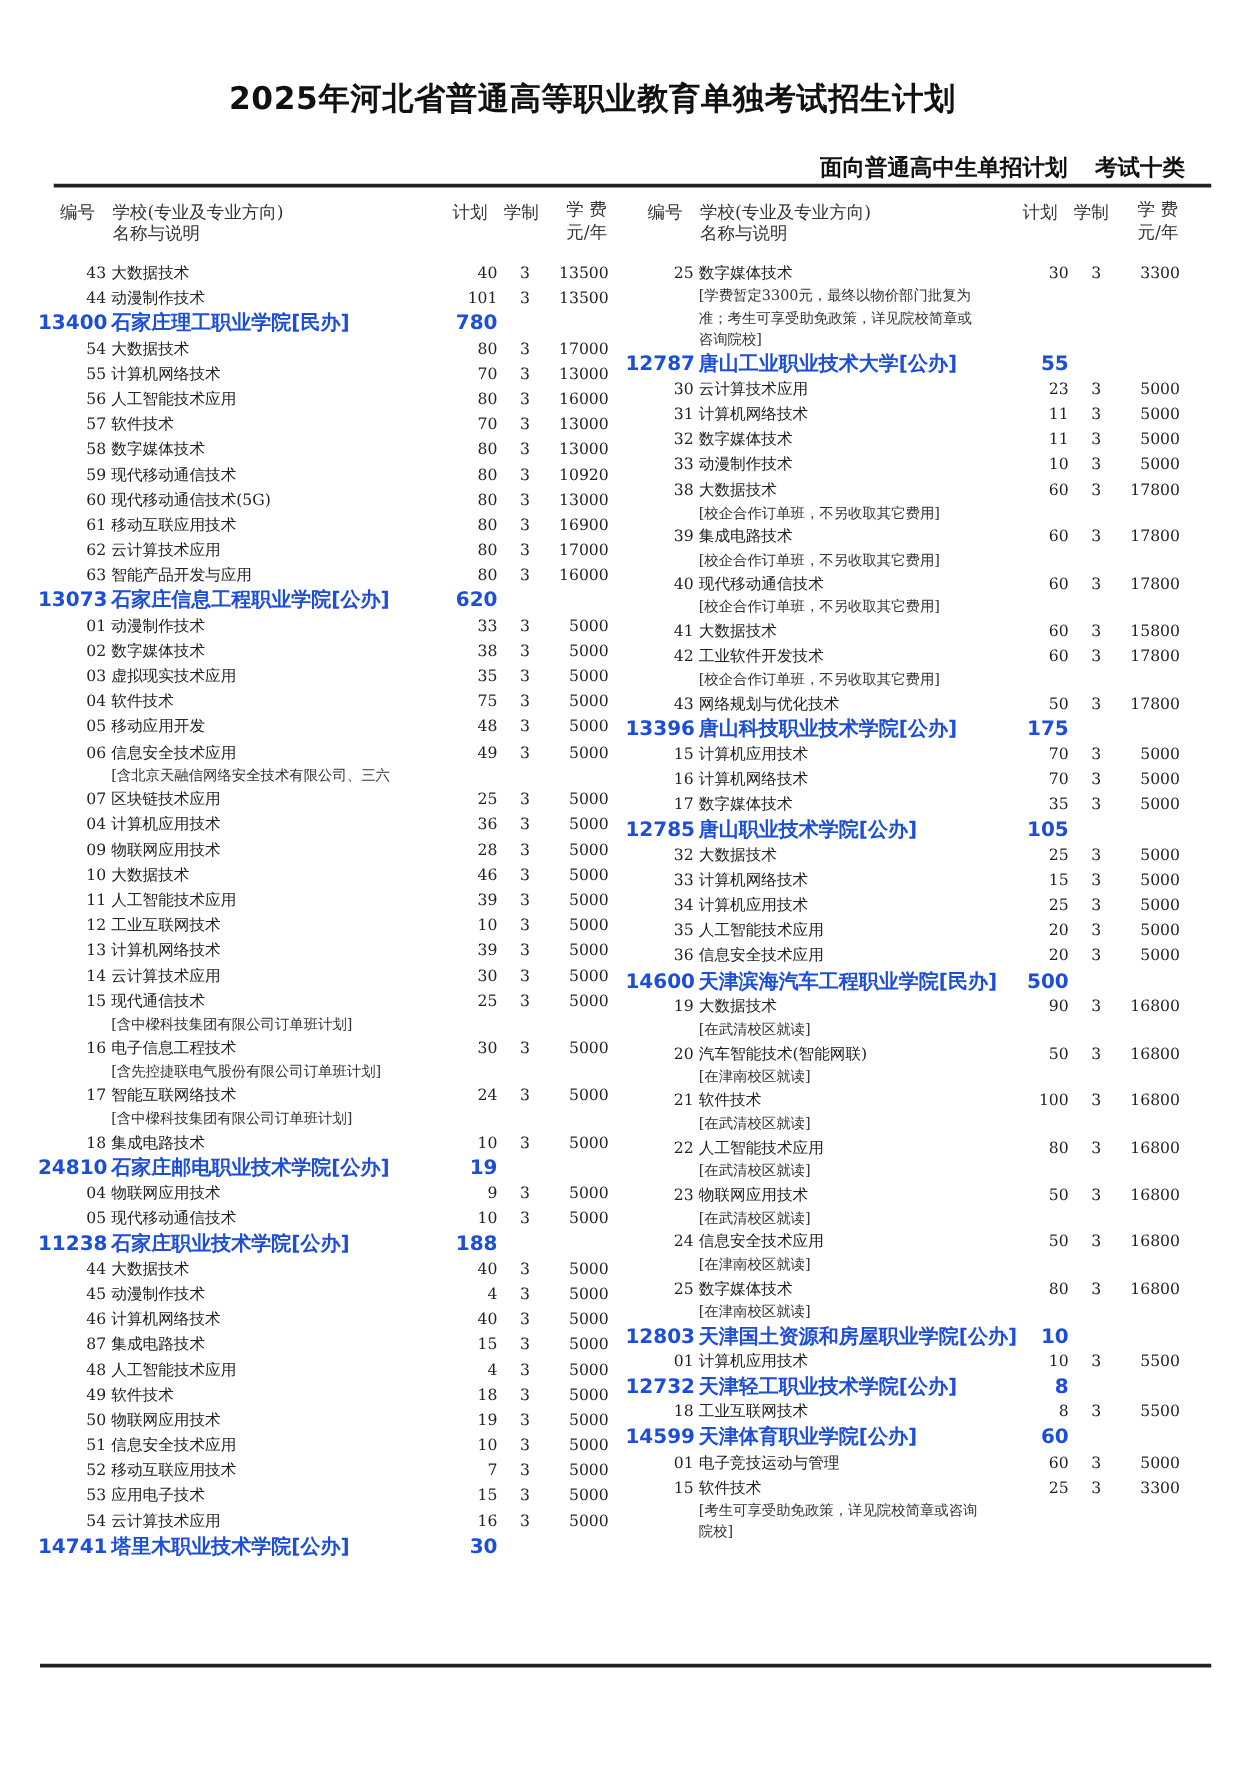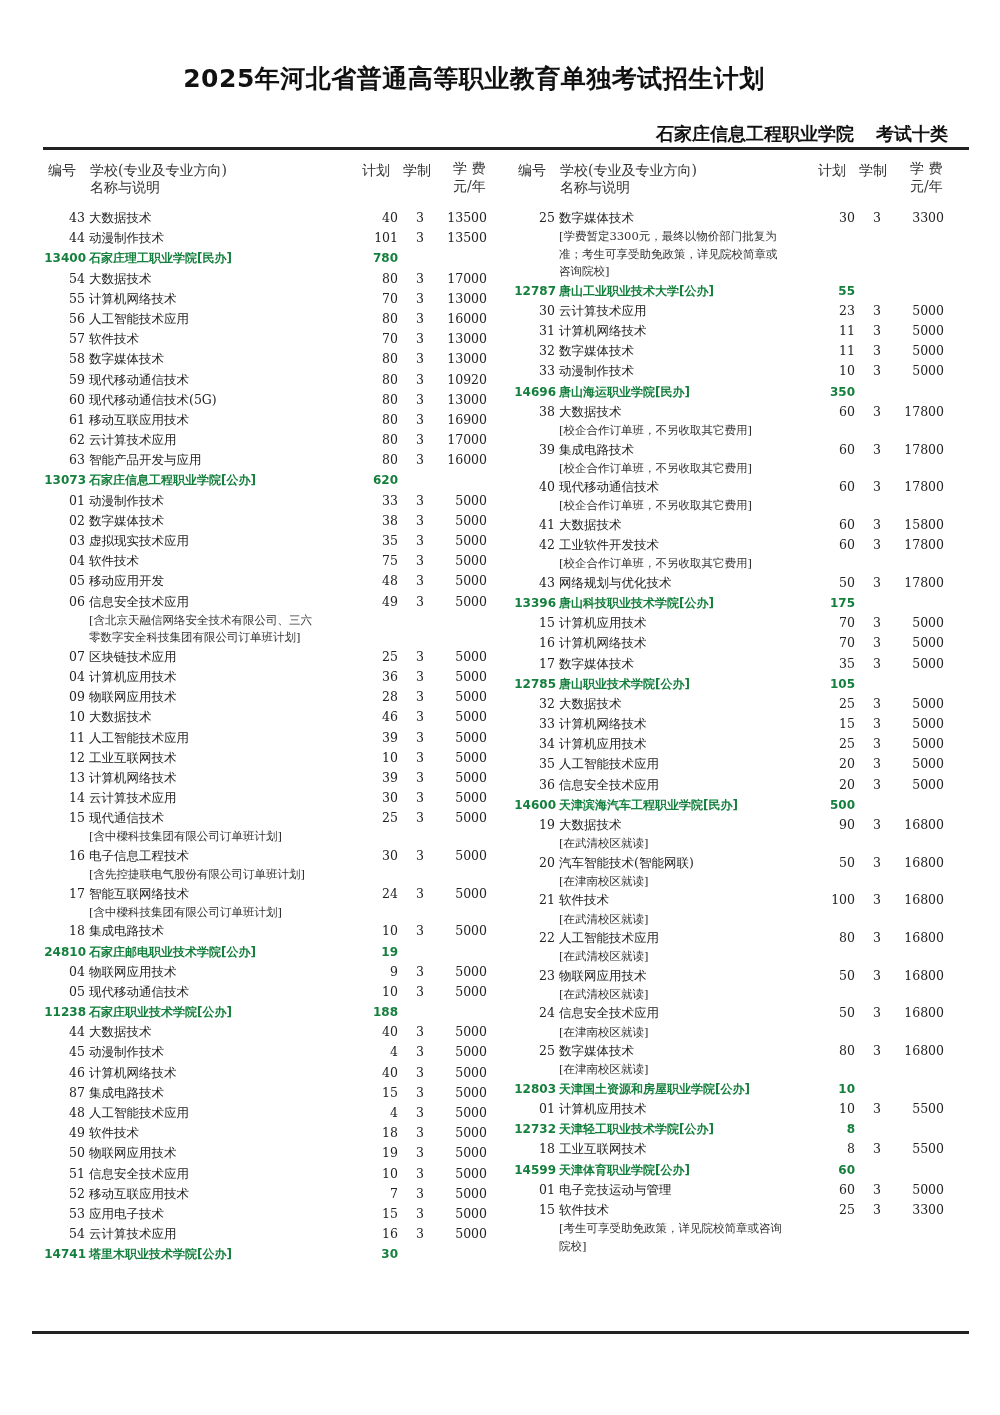--- a/index.html
+++ b/index.html
@@ -9,37 +9,37 @@
   .subtitle span { margin-left: 22px; }
   .rule-top { position: absolute; top: 147px; left: 43px; width: 926px; height: 3px; background: #222; }
   .rule-bottom { position: absolute; top: 1331px; left: 32px; width: 937px; height: 3px; background: #222; }
   .col { position: absolute; top: 158px; }
   .col.left { left: 40px; width: 460px; }
   .col.right { left: 510px; width: 460px; }
   .hdr { position: relative; height: 50px; font-size: 14px; color: #333; }
   .hdr div { position: absolute; line-height: 17px; }
   .rows { position: relative; }
   .row { position: relative; height: 20.2px; font-size: 12.5px; line-height: 20px; white-space: nowrap; }
-  .row.school { font-family: "DejaVu Sans", "Liberation Sans", sans-serif; font-weight: bold; font-size: 12px; color: #15803d; }
+  .row.school { font-family: "DejaVu Sans", "Liberation Sans", sans-serif; font-weight: bold; font-size: 16px; color: #1d4ed8; }
   .row.note { font-size: 11.5px; height: 17.5px; line-height: 17px; color: #333; }
   .row .code { position: absolute; right: calc(100% - 45px); text-align: right; }
   .row.school .code { right: calc(100% - 46px); }
   .row .name { position: absolute; left: 49px; }
   .row.note .name { left: 49px; }
   .row .plan { position: absolute; left: 318px; width: 40px; text-align: right; }
   .row .years { position: absolute; left: 373px; width: 14px; text-align: center; }
   .row .fee { position: absolute; left: 405px; width: 42px; text-align: right; }
   .row.school .plan { left: 318px; width: 40px; text-align: right; }
 </style>
 </head>
 <body>
 
 <div class="title">2025年河北省普通高等职业教育单独考试招生计划</div>
 <div class="subtitle">
-  <span style="margin-left:0">石家庄信息工程职业学院</span><span>考试十类</span>
+  <span style="margin-left:0">面向普通高中生单招计划</span><span>考试十类</span>
 </div>
 <div class="rule-top"></div>
 
 <div class="col left">
   <div class="hdr">
     <div style="left:8px;top:4px">编号</div>
     <div style="left:50px;top:4px">学校(专业及专业方向)</div>
     <div style="left:50px;top:21px">名称与说明</div>
     <div style="left:322px;top:4px">计划</div>
     <div style="left:363px;top:4px">学制</div>
@@ -179,23 +179,20 @@
       <div class="row major">
         <span class="code">06</span>
         <span class="name">信息安全技术应用</span>
         <span class="plan">49</span>
         <span class="years">3</span>
         <span class="fee">5000</span>
       </div>
       <div class="row note">
         <span class="name">[含北京天融信网络安全技术有限公司、三六</span>
       </div>
-      <div class="row note">
-        <span class="name">零数字安全科技集团有限公司订单班计划]</span>
-      </div>
       <div class="row major">
         <span class="code">07</span>
         <span class="name">区块链技术应用</span>
         <span class="plan">25</span>
         <span class="years">3</span>
         <span class="fee">5000</span>
       </div>
       <div class="row major">
         <span class="code">04</span>
         <span class="name">计算机应用技术</span>
@@ -444,25 +441,20 @@
         <span class="years" style="margin-left: -13px;">3</span>
         <span class="fee" style="margin-left: -13px;">5000</span>
       </div>
       <div class="row major">
         <span class="code">33</span>
         <span class="name">动漫制作技术</span>
         <span class="plan" style="margin-left: -13px;">10</span>
         <span class="years" style="margin-left: -13px;">3</span>
         <span class="fee" style="margin-left: -13px;">5000</span>
       </div>
-      <div class="row school">
-        <span class="code">14696</span>
-        <span class="name">唐山海运职业学院[民办]</span>
-        <span class="plan" style="margin-left: -13px;">350</span>
-      </div>
       <div class="row major">
         <span class="code">38</span>
         <span class="name">大数据技术</span>
         <span class="plan" style="margin-left: -13px;">60</span>
         <span class="years" style="margin-left: -13px;">3</span>
         <span class="fee" style="margin-left: -13px;">17800</span>
       </div>
       <div class="row note">
         <span class="name">[校企合作订单班，不另收取其它费用]</span>
       </div>

